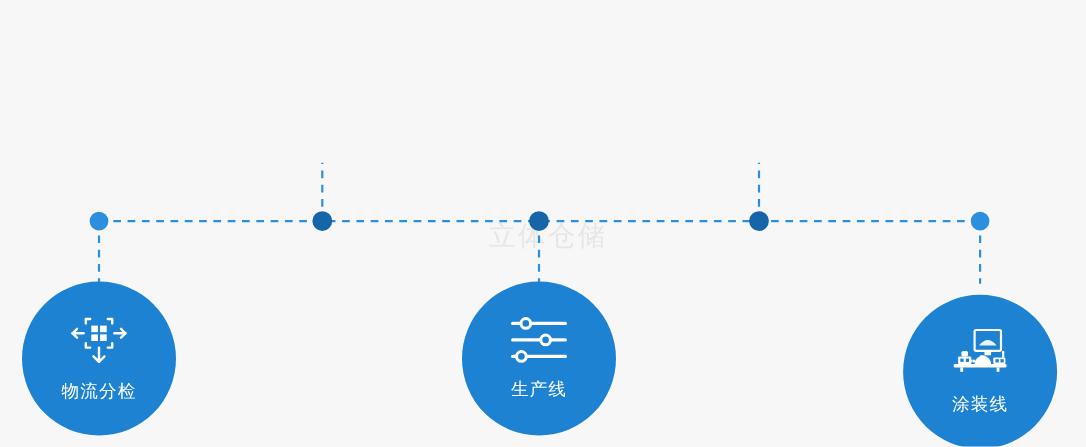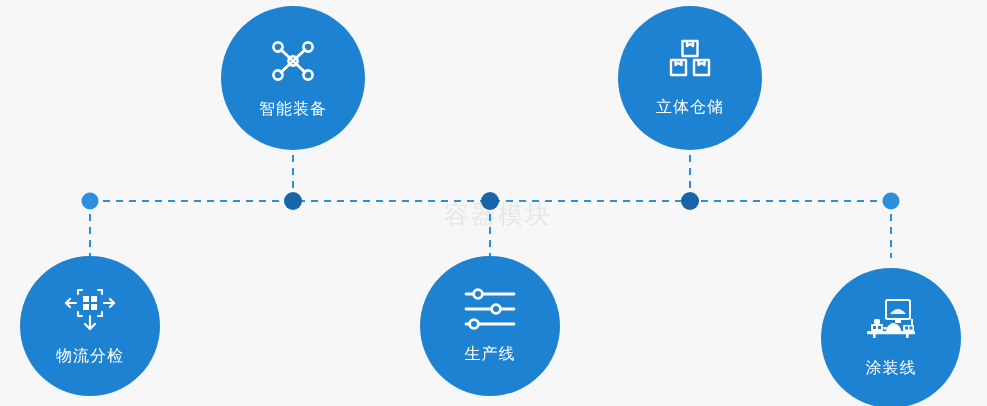--- a/index.html
+++ b/index.html
@@ -78,76 +78,41 @@
     letter-spacing: 1px;
     white-space: nowrap;
     text-align: center;
   }
 </style>
 </head>
 <body>
 
 <div id="diagram">
 
-  <div class="watermark">容器模块</div>
+  <div class="watermark">立体仓储</div>
 
   <svg class="connectors" viewBox="0 0 987 406" width="987" height="406">
 
     <line x1="90" y1="201" x2="891" y2="201" stroke="#2b8fdd" stroke-width="2" stroke-dasharray="7 6"></line>
 
     <line x1="293" y1="201" x2="293" y2="148" stroke="#2b8fdd" stroke-width="2" stroke-dasharray="7 6"></line>
     <line x1="690" y1="201" x2="690" y2="148" stroke="#2b8fdd" stroke-width="2" stroke-dasharray="7 6"></line>
 
     <line x1="90" y1="201" x2="90" y2="258" stroke="#2b8fdd" stroke-width="2" stroke-dasharray="7 6"></line>
     <line x1="490" y1="201" x2="490" y2="258" stroke="#2b8fdd" stroke-width="2" stroke-dasharray="7 6"></line>
     <line x1="891" y1="201" x2="891" y2="258" stroke="#2b8fdd" stroke-width="2" stroke-dasharray="7 6"></line>
   </svg>
 
   <div class="node" style="left:90px; top:201px; width:17px; height:17px; background:#2b8fdd;"></div>
   <div class="node" style="left:293px; top:201px; width:18px; height:18px; background:#1565a8;"></div>
   <div class="node" style="left:490px; top:201px; width:18px; height:18px; background:#1565a8;"></div>
   <div class="node" style="left:690px; top:201px; width:18px; height:18px; background:#1565a8;"></div>
   <div class="node" style="left:891px; top:201px; width:17px; height:17px; background:#2b8fdd;"></div>
 
-  <div class="circle" style="left:221px; top:6px; width:144px; height:144px;">
-    <span class="ico">
-      <svg width="48" height="48" viewBox="0 0 48 48" fill="none" stroke="#ffffff" stroke-width="2.6" stroke-linecap="round">
-        <circle cx="9" cy="10" r="4.6"></circle>
-        <circle cx="39" cy="10" r="4.6"></circle>
-        <circle cx="9" cy="38" r="4.6"></circle>
-        <circle cx="39" cy="38" r="4.6"></circle>
-        <circle cx="24" cy="24" r="4.6"></circle>
-        <line x1="12.4" y1="13.2" x2="20.8" y2="20.9"></line>
-        <line x1="35.6" y1="13.2" x2="27.2" y2="20.9"></line>
-        <line x1="12.4" y1="34.8" x2="20.8" y2="27.1"></line>
-        <line x1="35.6" y1="34.8" x2="27.2" y2="27.1"></line>
-        <line x1="13.6" y1="10" x2="34.4" y2="10" opacity="0"></line>
-        <line x1="11.9" y1="12.6" x2="36.1" y2="35.4"></line>
-        <line x1="36.1" y1="12.6" x2="11.9" y2="35.4"></line>
-      </svg>
-    </span>
-    <span class="caption">智能装备</span>
-  </div>
 
-  <div class="circle" style="left:618px; top:6px; width:144px; height:144px;">
-    <span class="ico">
-      <svg width="48" height="44" viewBox="0 0 48 44" fill="none" stroke="#ffffff" stroke-width="2.4" stroke-linejoin="round">
-
-        <rect x="16.5" y="2" width="15" height="15"></rect>
-        <polyline points="21,2 21,7 24,5 27,7 27,2"></polyline>
-
-        <rect x="5" y="21" width="15" height="15"></rect>
-        <polyline points="9.5,21 9.5,26 12.5,24 15.5,26 15.5,21"></polyline>
-
-        <rect x="28" y="21" width="15" height="15"></rect>
-        <polyline points="32.5,21 32.5,26 35.5,24 38.5,26 38.5,21"></polyline>
-      </svg>
-    </span>
-    <span class="caption">立体仓储</span>
-  </div>
 
   <div class="circle" style="left:20px; top:256px; width:140px; height:140px;font-family:Liberation Serif, serif;">
     <span class="ico">
       <svg width="52" height="46" viewBox="0 0 52 46" fill="none" stroke="#ffffff" stroke-width="2.2" stroke-linecap="round" stroke-linejoin="round">
 
         <polyline points="18,4 14,4 14,8"></polyline>
         <polyline points="34,4 38,4 38,8"></polyline>
         <polyline points="14,26 14,30 18,30"></polyline>
         <polyline points="38,26 38,30 34,30"></polyline>
 

